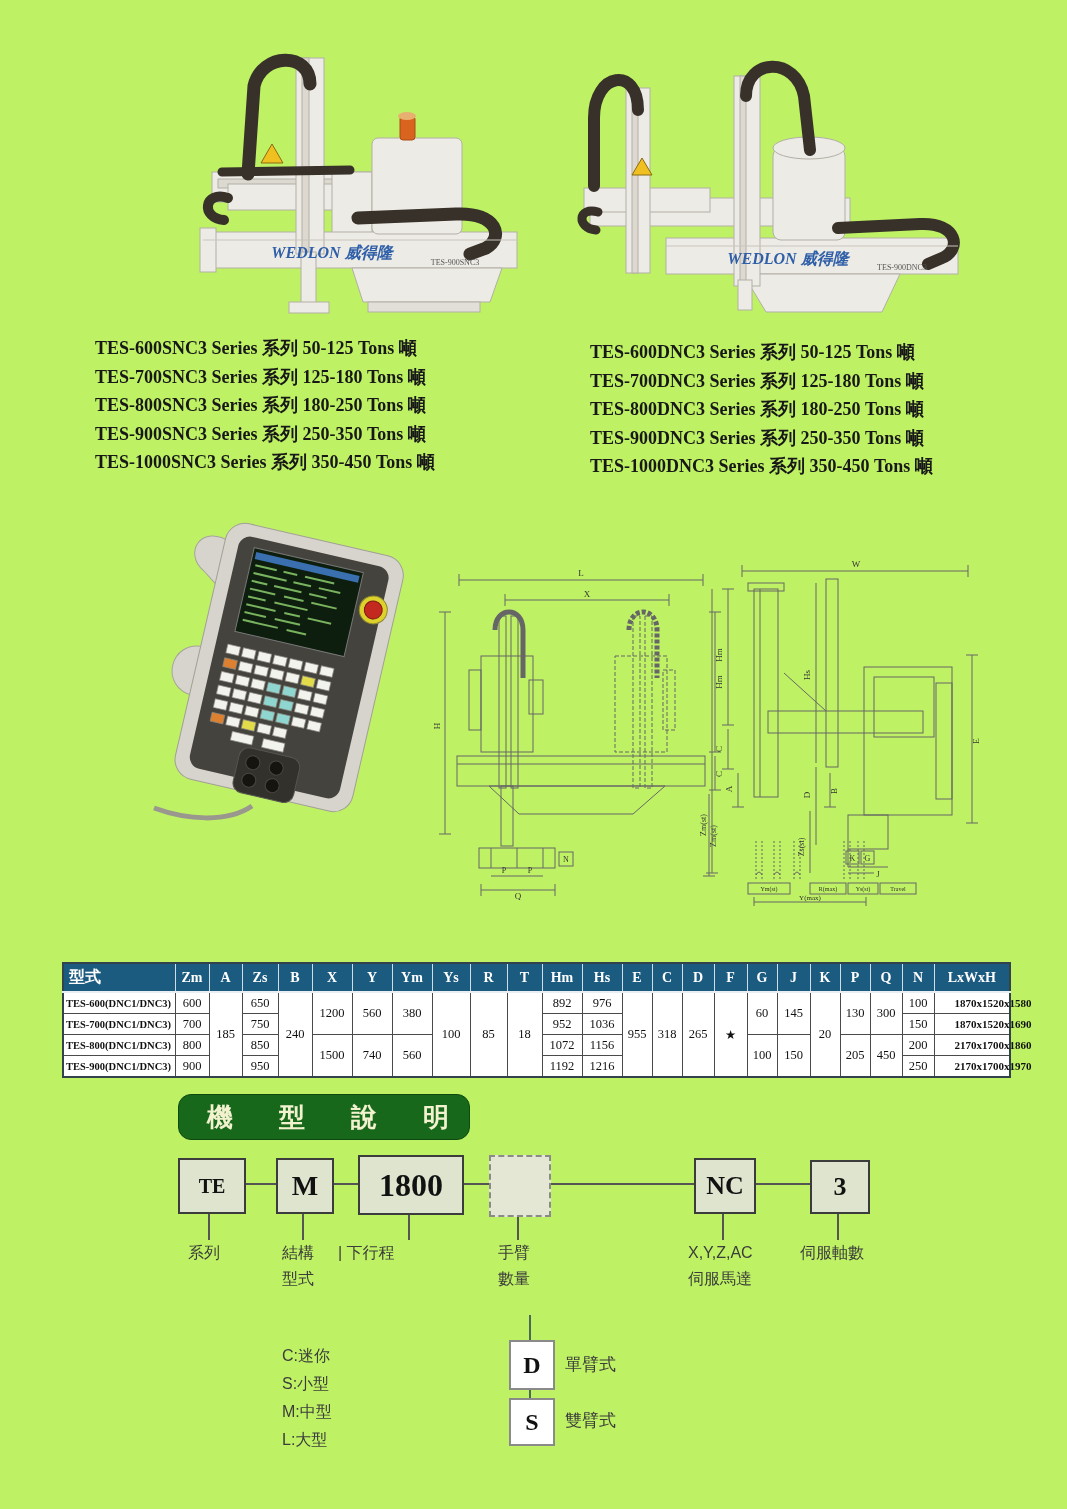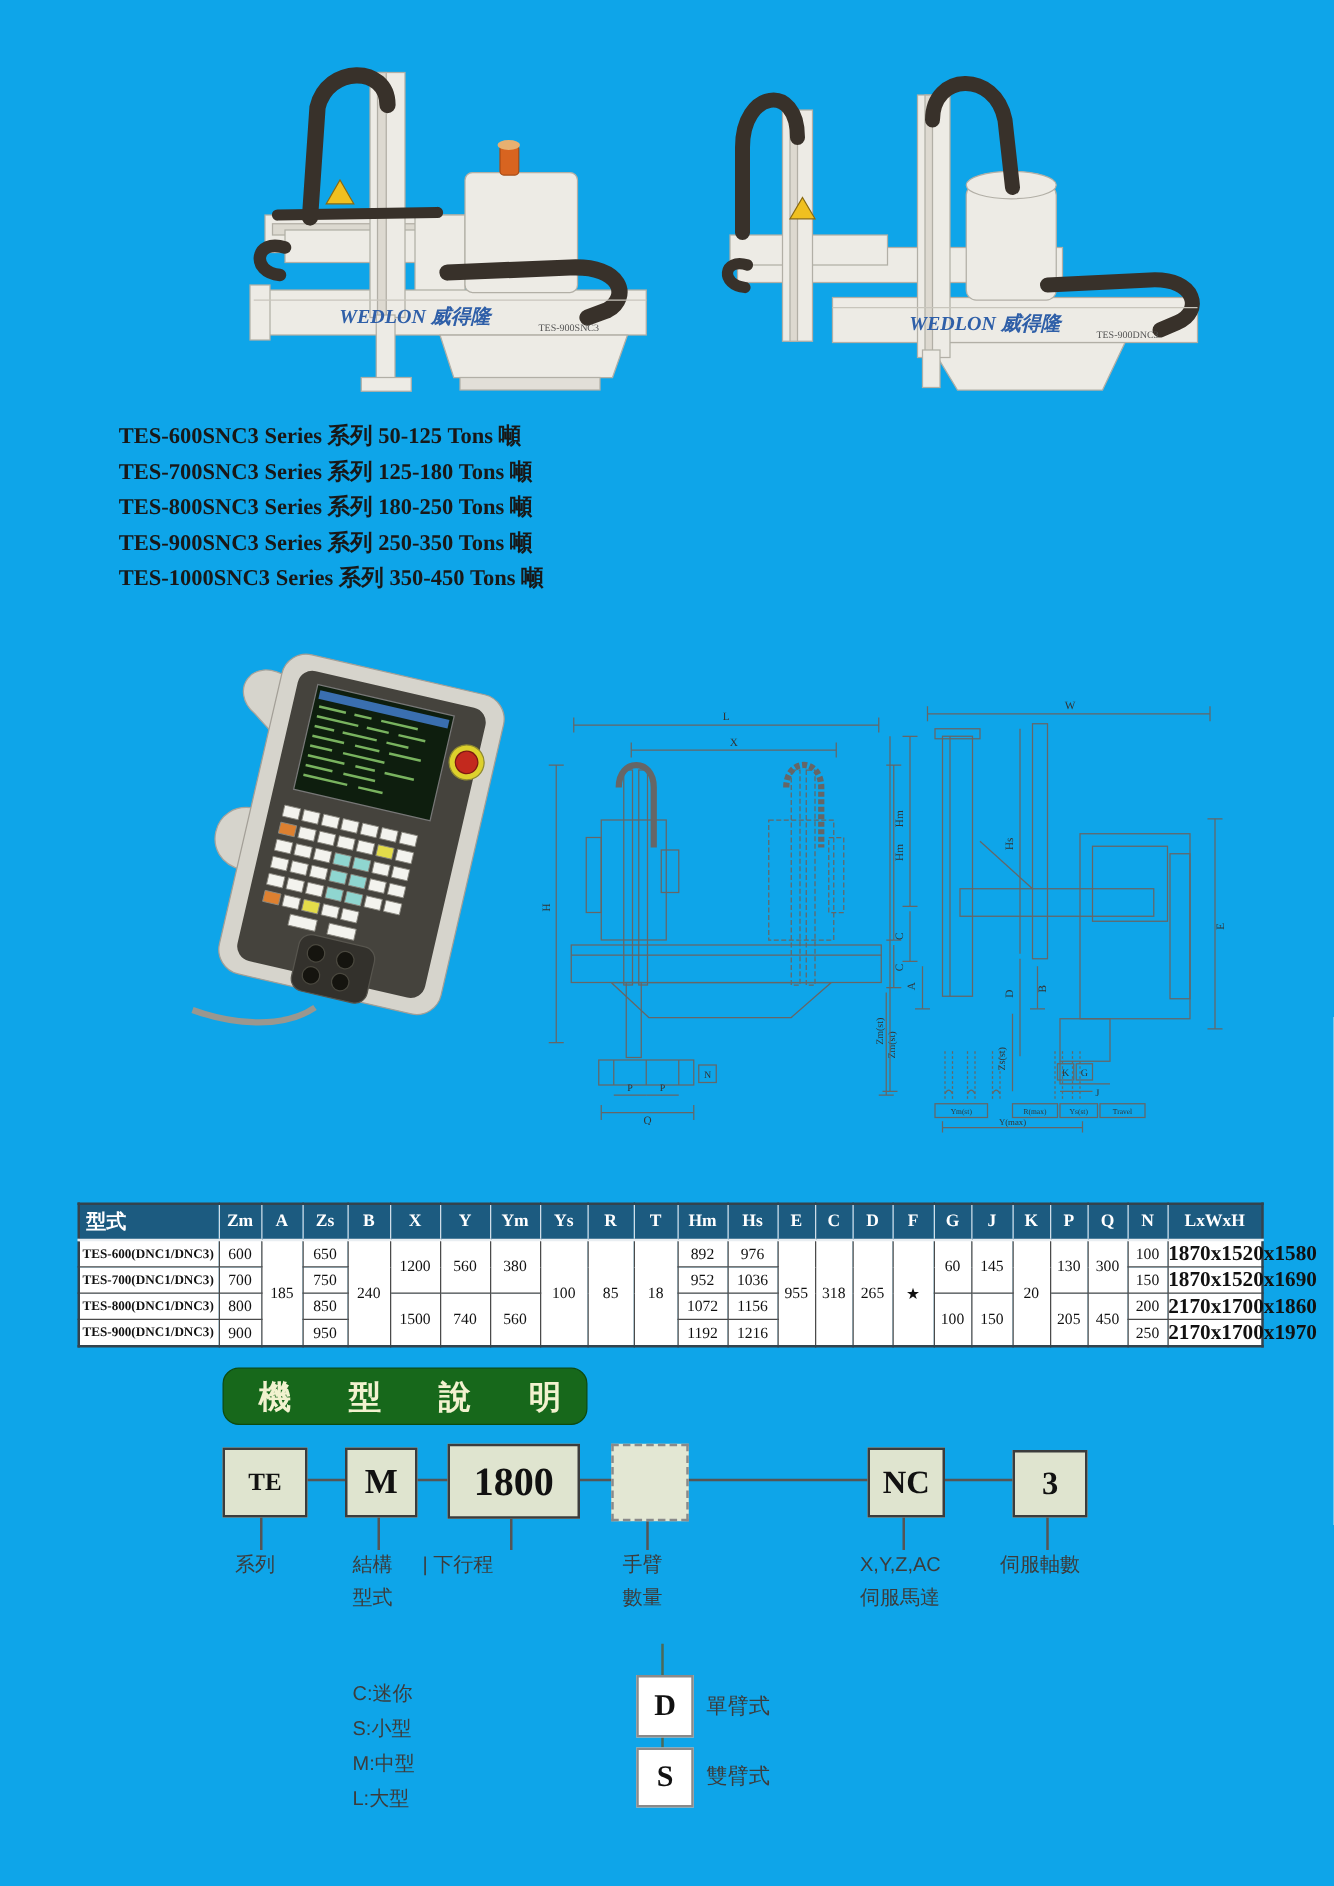--- a/index.html
+++ b/index.html
@@ -1,33 +1,33 @@
 <!DOCTYPE html>
 <html><head>
 <meta charset="utf-8">
 <style>
   html,body{margin:0;padding:0;background:#fff;}
-  .page{position:relative;width:1067px;height:1509px;background:#0ea5e9;overflow:hidden;
+  .page{position:relative;width:1067px;height:1509px;background:#bef264;overflow:hidden;
         font-family:"Liberation Serif",serif;color:#1c1c1c;}
   .abs{position:absolute;}
 
   
   .series div{font-weight:bold;font-size:18px;line-height:28.5px;white-space:nowrap;
               color:#181818;font-family:"Liberation Serif",serif;}
 
   
   .spec{border-collapse:collapse;table-layout:fixed;width:947px;border:2px solid #33434d;}
   .spec th{background:#1c5b80;color:#fff;font-size:14px;font-weight:bold;height:27px;
            border-right:1px solid #cfdde8;border-bottom:2px solid #e9eef2;padding:0;
            font-family:"Liberation Serif",serif;}
   .spec th.first{text-align:left;padding-left:5px;font-size:16px;}
   .spec td{border:1px solid #4a4a4a;text-align:center;vertical-align:middle;
            font-size:12.5px;height:20px;padding:0;color:#111;background:#fff;}
   .spec td.model{font-weight:bold;font-size:10.5px;text-align:left;padding-left:2px;white-space:nowrap;}
-  .spec td.lwh{font-weight:bold;font-size:17px;}
+  .spec td.lwh{font-weight:bold;font-size:11px;padding-left:20px;}
 
   
   .title-bar{background:#17681b;border:1px solid #0d4a10;color:#f2f2cf;font-weight:bold;
              font-size:26px;line-height:44px;letter-spacing:46px;padding-left:28px;
              white-space:nowrap;overflow:hidden;font-family:"Liberation Sans",sans-serif;}
   .mbox{position:absolute;background:#dfe4cf;border:2px solid #3c3c3c;display:flex;
         align-items:center;justify-content:center;font-weight:bold;color:#111;
         font-family:"Liberation Serif",serif;z-index:2;}
   .mbox.dash{border:2px dashed #8a8a8a;background:#e3e7d3;}
   .hline{position:absolute;height:2px;background:#555;z-index:1;}
@@ -107,20 +107,27 @@
       <text x="364" y="240" font-size="8" fill="#555" text-anchor="middle">TES-900DNC3</text>
     </svg>
   </div>
 
   <div class="abs series" style="left:95px;top:334px;">
     <div>TES-600SNC3 Series 系列  50-125 Tons 噸</div>
     <div>TES-700SNC3 Series  系列  125-180 Tons 噸</div>
     <div>TES-800SNC3 Series  系列  180-250 Tons 噸</div>
     <div>TES-900SNC3 Series  系列  250-350 Tons 噸</div>
     <div>TES-1000SNC3 Series 系列  350-450 Tons 噸</div>
+  </div>
+  <div class="abs series" style="left:590px;top:338px;">
+    <div>TES-600DNC3 Series 系列  50-125 Tons 噸</div>
+    <div>TES-700DNC3 Series 系列  125-180 Tons 噸</div>
+    <div>TES-800DNC3 Series 系列  180-250 Tons 噸</div>
+    <div>TES-900DNC3 Series 系列  250-350 Tons 噸</div>
+    <div>TES-1000DNC3 Series 系列  350-450 Tons 噸</div>
   </div>
 
   <div class="abs" style="left:132px;top:518px;width:300px;height:305px;">
     <svg viewBox="0 0 300 305" width="300" height="305">
       <g transform="rotate(13 155 150)">
         <path d="M72 40 C38 28 28 62 52 74 L72 88 Z" fill="#d6d4cc" stroke="#a8a49c"></path>
         <path d="M70 148 C34 148 34 198 70 198 Z" fill="#d6d4cc" stroke="#a8a49c"></path>
         <rect x="66" y="18" width="182" height="262" rx="20" fill="#d6d4cc" stroke="#a39f97"></rect>
         <rect x="80" y="30" width="154" height="238" rx="12" fill="#45433d"></rect>
         <rect x="96" y="40" width="112" height="86" fill="#0e1e0e" stroke="#777"></rect>

